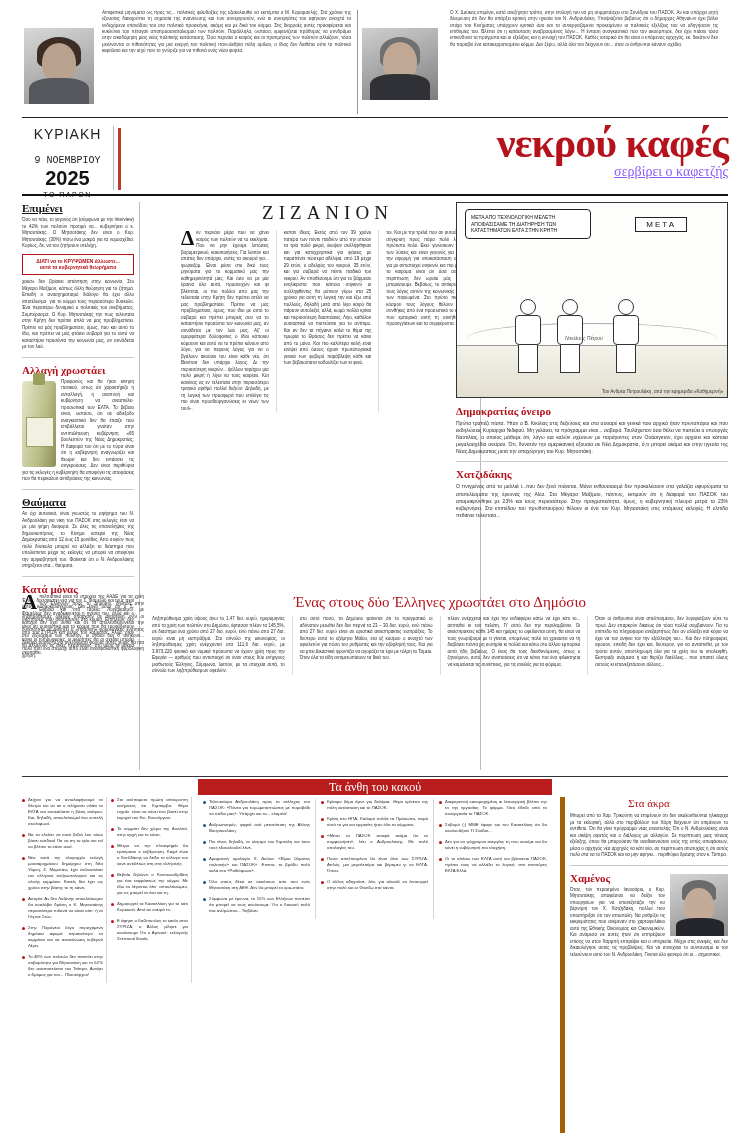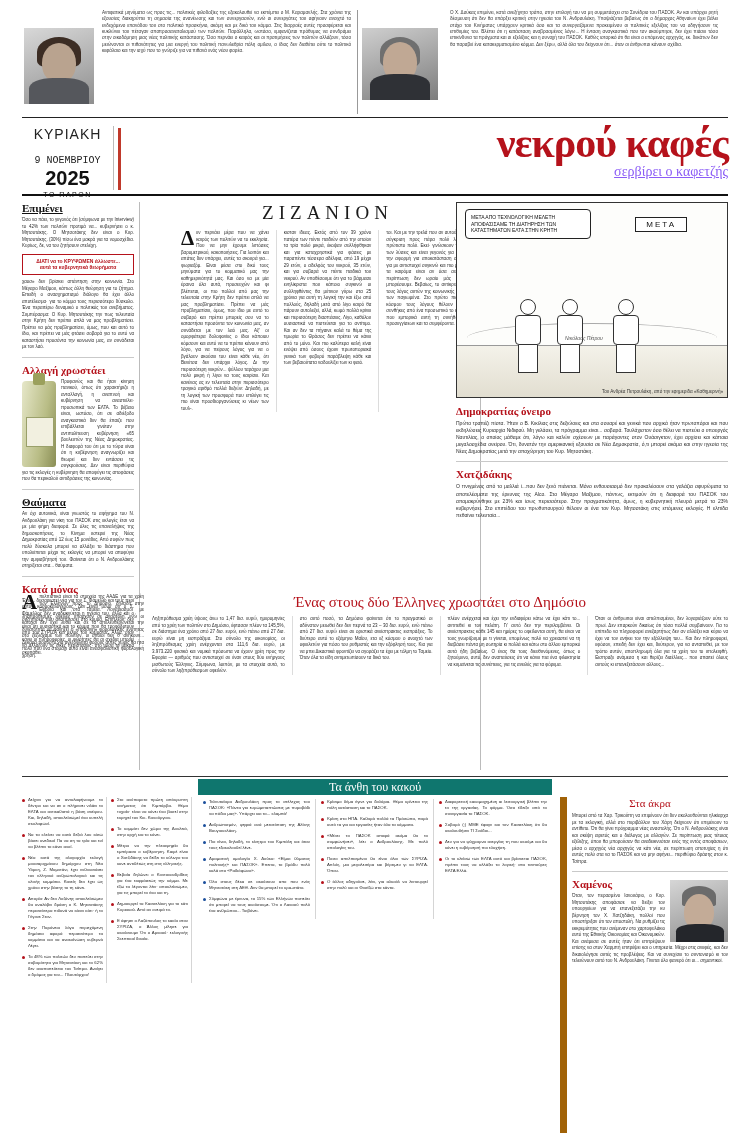--- a/index.html
+++ b/index.html
@@ -226,37 +226,37 @@
     font-size:15px; color:#b5121b; text-align:center; margin:0 0 5px 0;
   }
 
   
   .bottom {
     position:absolute; left:14px; top:770px; width:706px; height:358px;
     border-top:1px solid #333;
   }
   .bottom-head {
     position:absolute; left:176px; top:2px; width:354px; height:16px;
-    background:#0f766e; color:#fff; text-align:center;
+    background:#b91c1c; color:#fff; text-align:center;
     font-family:"Liberation Serif", serif; font-size:12px; line-height:16px;
   }
   .bcol {
     position:absolute; top:20px; width:86px; height:336px;
     font-size:4.3px; line-height:1.4; color:#2b2b2b; padding-right:3px;
     border-right:1px solid #d5d5d5;
   }
   .bullet-item { margin-bottom:5px; padding-left:6px; position:relative; text-align:justify;}
   .bullet-item:before {
     content:""; position:absolute; left:0; top:2px; width:3px; height:3px;
     background:#b5121b; border-radius:50%;
   }
   .bullet-item.blue:before { background:#1b4f9c; }
 
   .ka-left  { position:absolute; left:0;   top:20px; width:170px; height:336px; }
-  .ka-right { position:absolute; right:0;  top:20px; width:168px; height:336px; border-left:7px solid #a16207; padding-left:5px;}
+  .ka-right { position:absolute; right:0;  top:20px; width:168px; height:336px; border-left:5px solid #a16207; padding-left:5px;}
   .akra-head {
     font-family:"Liberation Serif", serif; font-size:11px; color:#b5121b;
     text-align:center; margin:0 0 4px 0;
   }
   .mug {
     float:right; width:58px; height:62px; margin:2px 0 3px 5px;
     background:linear-gradient(160deg,#d6d6d6,#8d8d8d);
     position:relative; overflow:hidden;
   }
   .mug .mface { position:absolute; left:14px; top:14px; width:30px; height:36px; border-radius:50% 50% 45% 45%; background:#c3ab97;}

